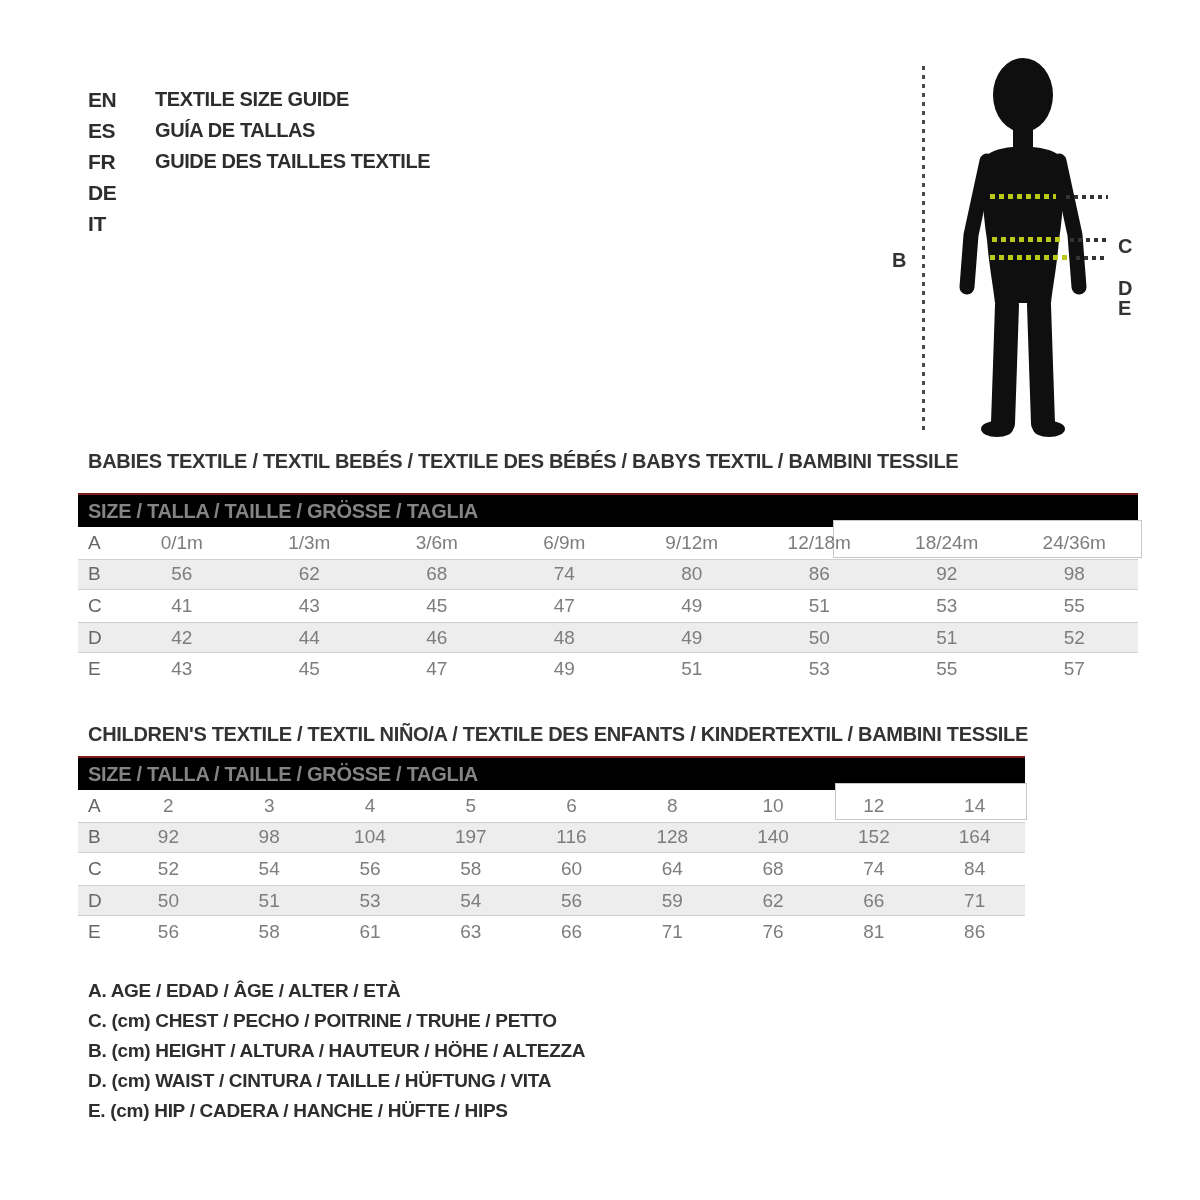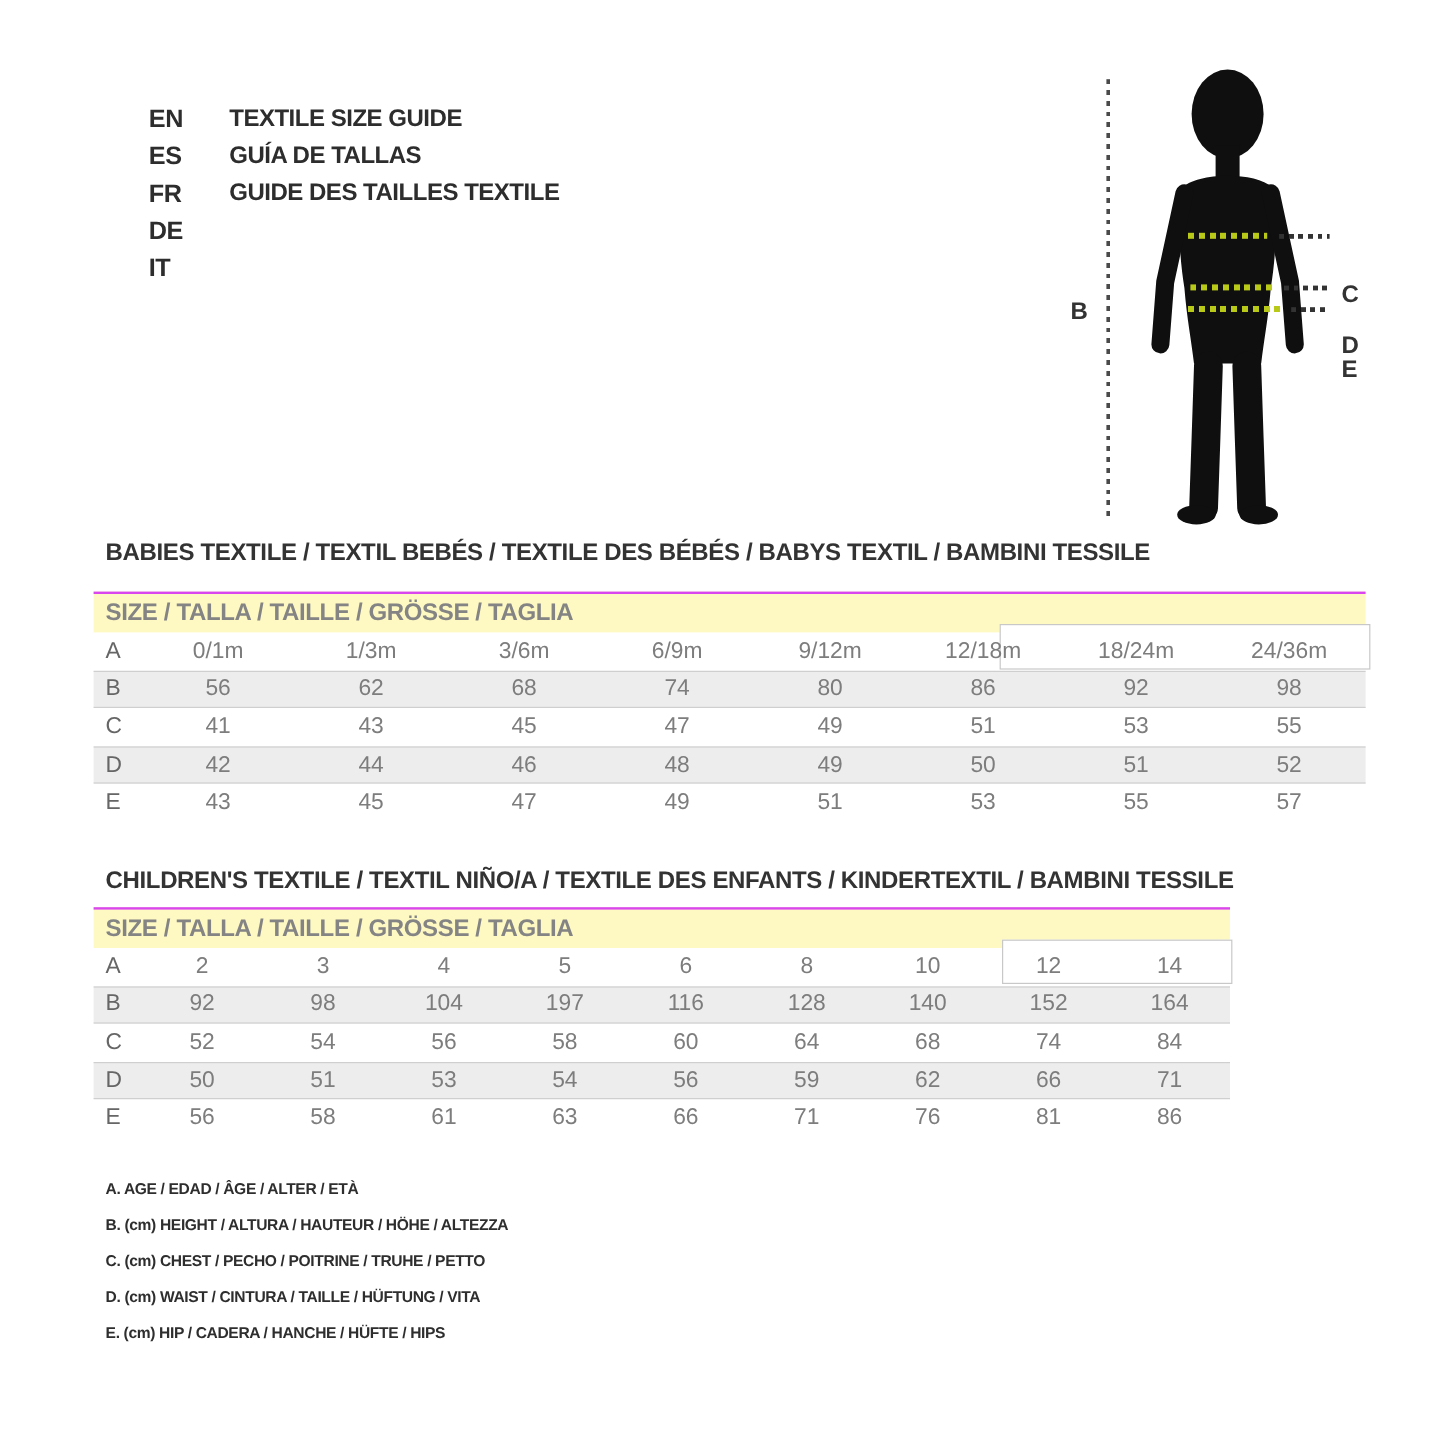--- a/index.html
+++ b/index.html
@@ -1,21 +1,21 @@
 <!DOCTYPE html>
 <html><head>
 <meta charset="utf-8">
 <style>
   html,body{margin:0;padding:0;background:#fff;}
   .page{
     position:relative;width:1200px;height:1200px;background:#ffffff;overflow:hidden;
     font-family:"Liberation Sans", sans-serif;color:#2e2e2e;
   }
   
-  .lang-list{position:absolute;left:88px;top:84px;margin-left:36px;}
+  .lang-list{position:absolute;left:88px;top:84px;}
   .lang-row{display:flex;height:31px;align-items:center;}
   .lang-code{width:67px;font-size:21px;font-weight:700;letter-spacing:-0.4px;color:#2d2d2d;}
   .lang-title{font-size:20px;font-weight:700;letter-spacing:-0.4px;color:#2d2d2d;}
   
   .figure{position:absolute;left:880px;top:50px;width:320px;height:400px;}
   .silhouette{position:absolute;left:77px;top:5px;}
   .vline{
     position:absolute;left:42px;top:16px;width:3px;height:366px;
     background:repeating-linear-gradient(to bottom,#4a4a4a 0 4px,transparent 4px 9px);
   }
@@ -36,34 +36,34 @@
   .section-title{
     position:absolute;left:88px;font-size:20px;font-weight:700;letter-spacing:-0.3px;color:#333;
   }
   .babies-title{top:450px;}
   .children-title{top:723px;}
   
   .size-table{position:absolute;left:78px;}
   .babies-table{top:493px;width:1060px;}
   .children-table{top:756px;width:947px;}
   .thead{
-    height:32px;border-top:2px solid #d946ef;background:#fef9c3;box-sizing:content-box;
+    height:32px;border-top:2px solid #7f1d1d;background:#000000;box-sizing:content-box;
     font-size:20px;font-weight:700;letter-spacing:-0.3px;color:#848484;
     line-height:32px;padding-left:10px;
   }
   .trow{display:flex;height:31.6px;align-items:center;box-sizing:border-box;}
   .trow.shaded{background:#ededed;border-top:1px solid #cfcfcf;border-bottom:1px solid #cfcfcf;}
   .rlabel{width:30px;padding-left:10px;font-size:19px;color:#666;position:relative;}
   .cell{flex:1;text-align:center;font-size:19px;color:#7d7d7d;position:relative;}
   .hl-box{position:absolute;background:#fff;border:1px solid #c8c8c8;box-sizing:border-box;}
   .babies-hl{left:755px;top:27px;width:309px;height:38px;}
   .children-hl{left:757px;top:27px;width:192px;height:37px;}
   
   .legend{position:absolute;left:88px;top:976px;}
-  .legend-line{height:30px;line-height:30px;font-size:13px;font-weight:700;letter-spacing:-0.3px;color:#2e2e2e;}
+  .legend-line{height:30px;line-height:30px;font-size:19px;font-weight:700;letter-spacing:-0.3px;color:#2e2e2e;}
 </style>
 </head>
 <body>
 
 <div class="page">
 
   <div class="lang-list">
       <div class="lang-row">
         <span class="lang-code">EN</span>
         <span class="lang-title">TEXTILE SIZE GUIDE</span>
@@ -245,19 +245,19 @@
           <span class="cell">71</span>
           <span class="cell">76</span>
           <span class="cell">81</span>
           <span class="cell">86</span>
         </div>
       </div>
   </div>
 
   <div class="legend">
       <div class="legend-line">A. AGE / EDAD / ÂGE / ALTER / ETÀ</div>
+      <div class="legend-line">C. (cm) CHEST / PECHO / POITRINE / TRUHE / PETTO</div>
       <div class="legend-line">B. (cm) HEIGHT / ALTURA / HAUTEUR / HÖHE / ALTEZZA</div>
-      <div class="legend-line">C. (cm) CHEST / PECHO / POITRINE / TRUHE / PETTO</div>
       <div class="legend-line">D. (cm) WAIST / CINTURA / TAILLE / HÜFTUNG / VITA</div>
       <div class="legend-line">E. (cm) HIP / CADERA / HANCHE / HÜFTE / HIPS</div>
     </div>
 
 </div>
 
 </body></html>

